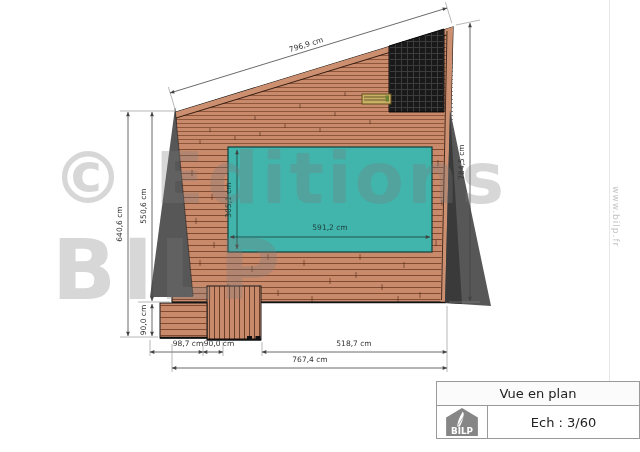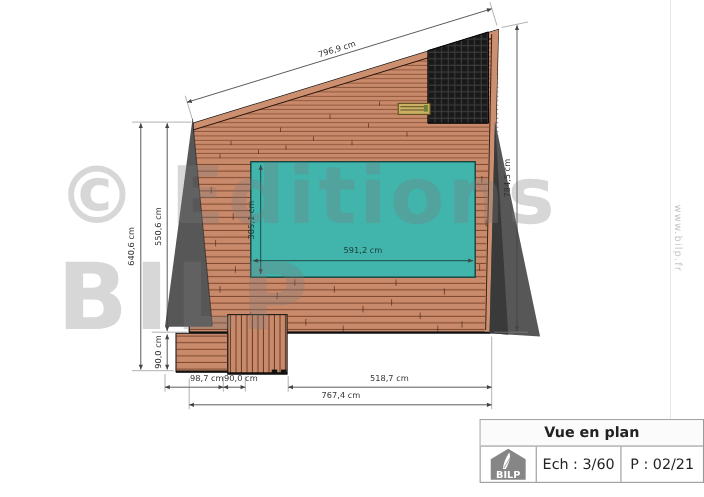--- a/index.html
+++ b/index.html
@@ -21,21 +21,21 @@
     position:absolute;left:611px;top:186px;writing-mode:vertical-rl;
     font-size:9px;color:#c6c6c6;letter-spacing:1px;z-index:4;
   }
   .frameline{position:absolute;left:609px;top:0;width:1px;height:381px;background:#e6e6e6;z-index:0;}
   .titleblock{
     position:absolute;left:436px;top:381px;width:202px;background:#fff;
     border:1px solid #9a9a9a;z-index:6;
   }
   .tb-header{
     height:23px;border-bottom:1px solid #9a9a9a;display:flex;align-items:center;
-    justify-content:center;font-size:13px;font-weight:bold;color:#222;background:#fbfbfb;
+    justify-content:center;font-size:13px;font-weight:normal;color:#222;background:#fbfbfb;
   }
   .tb-row{display:flex;height:32px;}
   .tb-logo{width:50px;border-right:1px solid #9a9a9a;display:flex;align-items:center;justify-content:center;}
   .tb-cell{flex:1;display:flex;align-items:center;justify-content:center;font-size:13px;color:#222;white-space:nowrap;}
   .tb-cell.page{border-left:1px solid #9a9a9a;flex:0 0 74px;}
 </style>
 </head>
 <body>
 
 <div class="stage">
@@ -174,17 +174,16 @@
     <div class="tb-row">
       <div class="tb-logo">
         <svg width="40" height="30" viewBox="0 0 40 34">
           <polygon points="20,1 38,12 38,33 2,33 2,12" fill="#868686"></polygon>
           <path d="M21,5 C17,11 15,17 14.5,22 L17.5,22 C20.5,16 23.5,9 21,5 Z" fill="#ffffff"></path>
           <path d="M15.5,21 L23,9" stroke="#868686" stroke-width="0.8"></path>
           <text x="20" y="31" text-anchor="middle" font-size="10" font-weight="bold" fill="#ffffff">BILP</text>
         </svg>
       </div>
       <div class="tb-cell">Ech : 3/60</div>
-      <div class="tb-cell page">P : 02/21</div>
     </div>
   </div>
 
 </div>
 
 </body></html>

